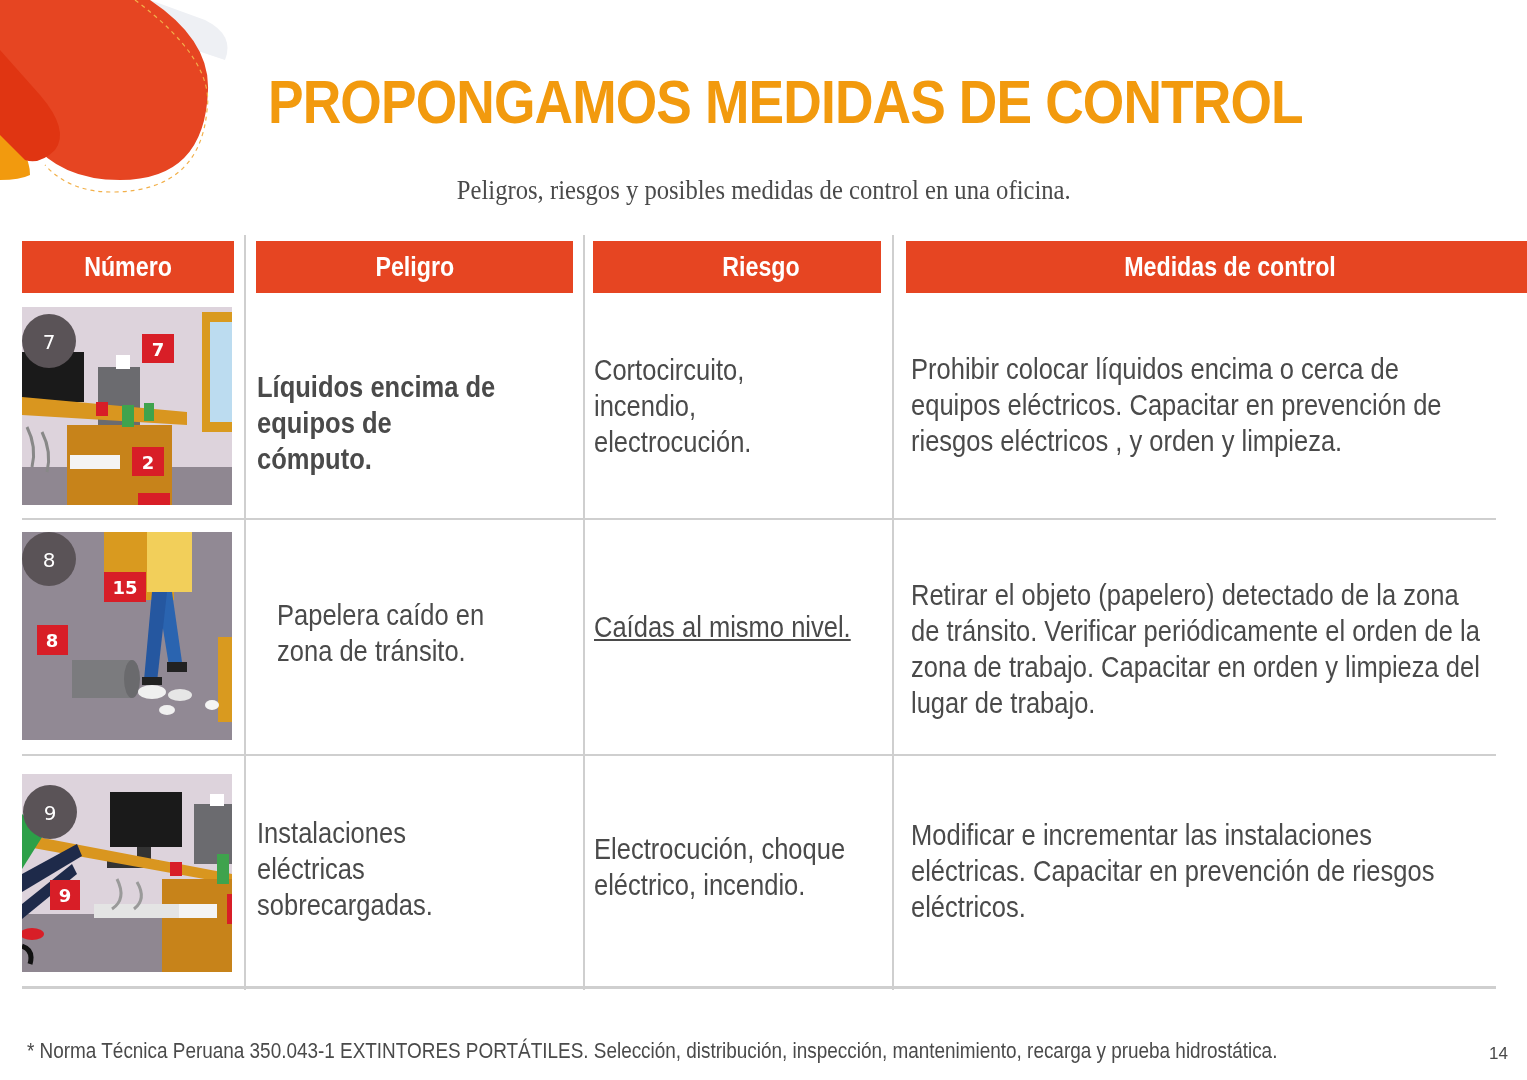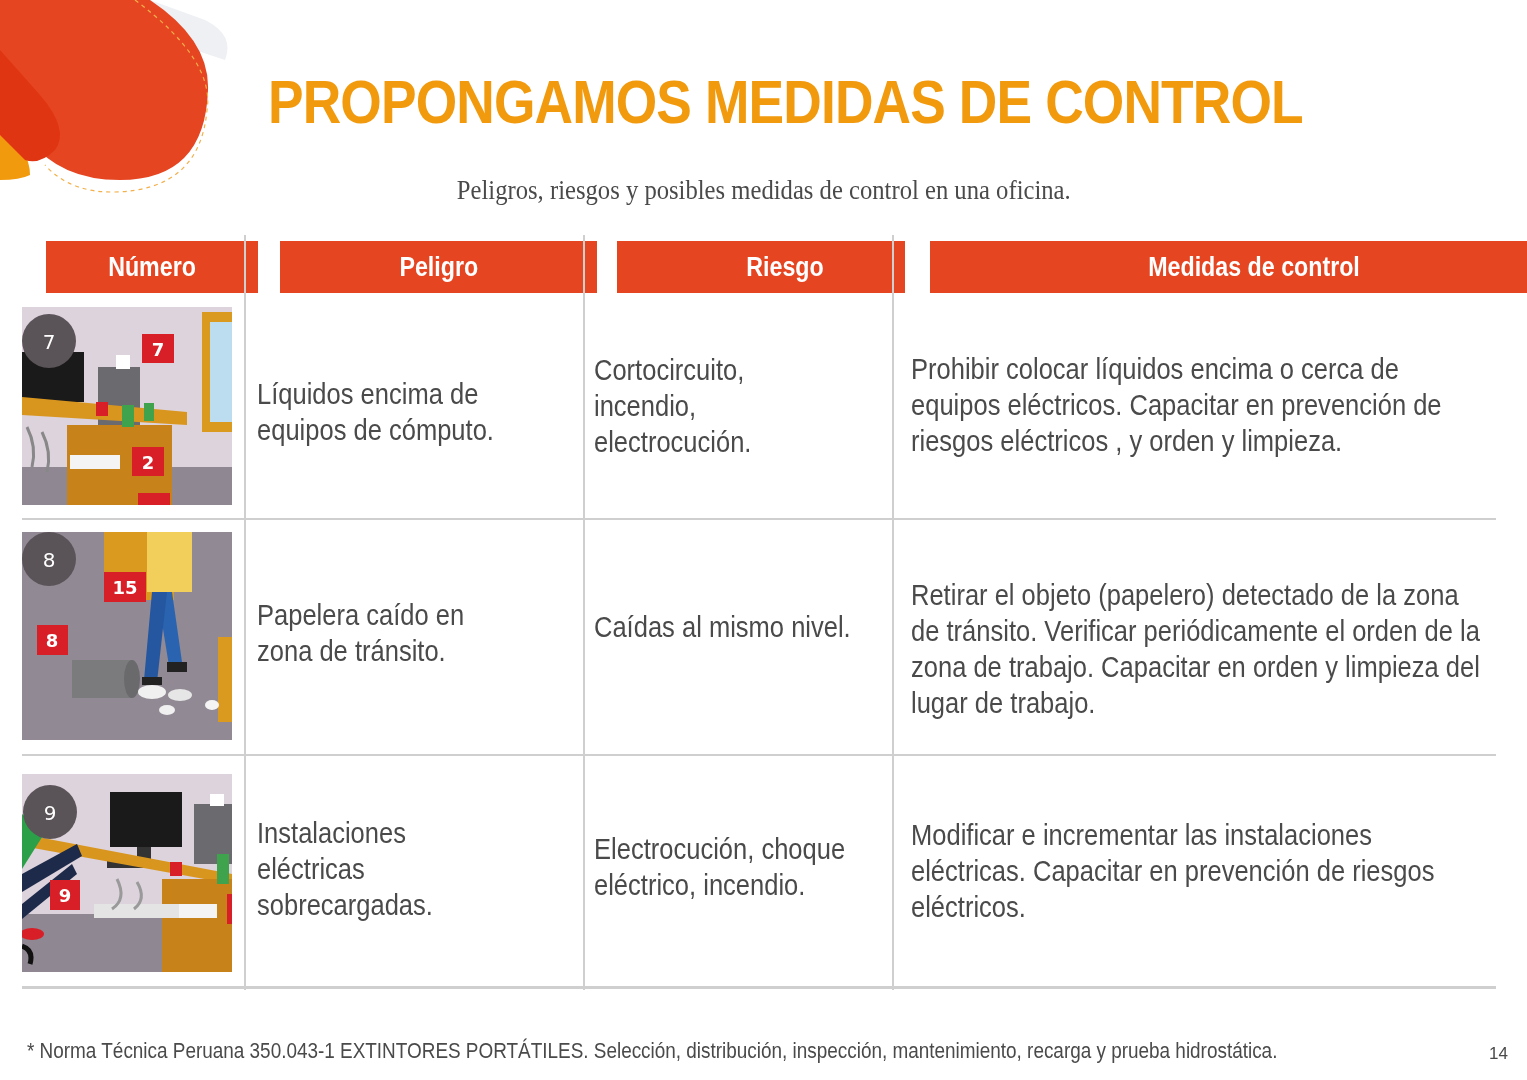--- a/index.html
+++ b/index.html
@@ -16,21 +16,21 @@
     }
     .subtitle {
       position: absolute; left: 0; width: 1527px; top: 174px; text-align: center;
       font-size: 28px; color: #4a4a4a; padding-left: 0; font-family: Liberation Serif, serif;
     }
     .subtitle span { display: inline-block; transform: scaleX(0.88); margin-left: 0px; position: relative; left: 0px; }
 
     .header-cell {
       position: absolute; top: 241px; height: 52px; background: #e64522;
       color: #ffffff; font-size: 27px; font-weight: bold;
-      display: flex; align-items: center; justify-content: center; margin-left: 24px;
+      display: flex; align-items: center; justify-content: center;
     }
     .header-cell span { display: inline-block; transform: scaleX(0.86); }
 
     .vline { position: absolute; width: 2px; background: #cfcfcf; top: 235px; height: 755px; }
     .hline { position: absolute; left: 22px; width: 1474px; height: 2px; background: #cfcfcf; }
 
     .thumb {
       position: absolute; left: 22px; width: 210px; overflow: hidden;
     }
     .thumb svg { display: block; }
@@ -107,21 +107,21 @@
     <path d="M5 120 Q15 140 10 160 M20 125 Q30 145 25 165" stroke="#888" stroke-width="3" fill="none"></path>
     <circle cx="27" cy="34" r="27" fill="#5a5357"></circle>
     <text x="27" y="42" text-anchor="middle" font-family="DejaVu Sans, sans-serif" font-size="20" fill="#fff">7</text>
     <rect x="120" y="27" width="32" height="29" fill="#d81e27"></rect>
     <text x="136" y="49" text-anchor="middle" font-family="DejaVu Sans, sans-serif" font-weight="bold" font-size="18" fill="#fff">7</text>
     <rect x="110" y="140" width="32" height="29" fill="#d81e27"></rect>
     <text x="126" y="162" text-anchor="middle" font-family="DejaVu Sans, sans-serif" font-weight="bold" font-size="18" fill="#fff">2</text>
     <rect x="116" y="186" width="32" height="20" fill="#d81e27"></rect>
   </svg>
 </div>
-<div class="cell-text peligro" style="top:305px;height:213px;">
+<div class="cell-text peligro" style="top:316px;height:213px;font-weight:bold;">
     <span style="width:280px;">Líquidos encima de equipos de cómputo.</span>
   </div>
 <div class="cell-text riesgo" style="top:299px;height:213px;">
     <span style="width:200px;">Cortocircuito, incendio, electrocución.</span>
   </div>
 <div class="cell-text medidas" style="top:298px;height:213px;">
     <span>Prohibir colocar líquidos encima o cerca de equipos eléctricos. Capacitar en prevención de riesgos eléctricos , y orden y limpieza.</span>
   </div>
 
 <div class="thumb" style="top:532px;height:208px;">
@@ -141,24 +141,24 @@
     <ellipse cx="145" cy="178" rx="8" ry="5" fill="#f0f0f0"></ellipse>
     <ellipse cx="190" cy="173" rx="7" ry="5" fill="#f4f4f4"></ellipse>
     <circle cx="27" cy="27" r="27" fill="#5a5357"></circle>
     <text x="27" y="35" text-anchor="middle" font-family="DejaVu Sans, sans-serif" font-size="20" fill="#fff">8</text>
     <rect x="82" y="40" width="42" height="30" fill="#d81e27"></rect>
     <text x="103" y="62" text-anchor="middle" font-family="DejaVu Sans, sans-serif" font-weight="bold" font-size="18" fill="#fff">15</text>
     <rect x="15" y="93" width="31" height="30" fill="#d81e27"></rect>
     <text x="30" y="115" text-anchor="middle" font-family="DejaVu Sans, sans-serif" font-weight="bold" font-size="18" fill="#fff">8</text>
   </svg>
 </div>
-<div class="cell-text peligro" style="top:526px;height:213px;">
+<div class="cell-text peligro" style="top:526px;height:213px;margin-left:20px;">
     <span style="width:260px;">Papelera caído en zona de tránsito.</span>
   </div>
-<div class="cell-text riesgo" style="top:520px;height:213px;">
+<div class="cell-text riesgo" style="top:520px;height:213px;text-decoration:underline;">
     <span style="width:320px;">Caídas al mismo nivel.</span>
   </div>
 <div class="cell-text medidas" style="top:542px;height:213px;">
     <span>Retirar el objeto (papelero) detectado de la zona de tránsito. Verificar periódicamente el orden de la zona de trabajo. Capacitar en orden y limpieza del lugar de trabajo.</span>
   </div>
 
 <div class="thumb" style="top:774px;height:198px;">
   <svg width="210" height="198" viewBox="0 0 210 198">
     <rect width="210" height="198" fill="#ddd3dc"></rect>
     <rect x="0" y="140" width="210" height="58" fill="#8f8791"></rect>

